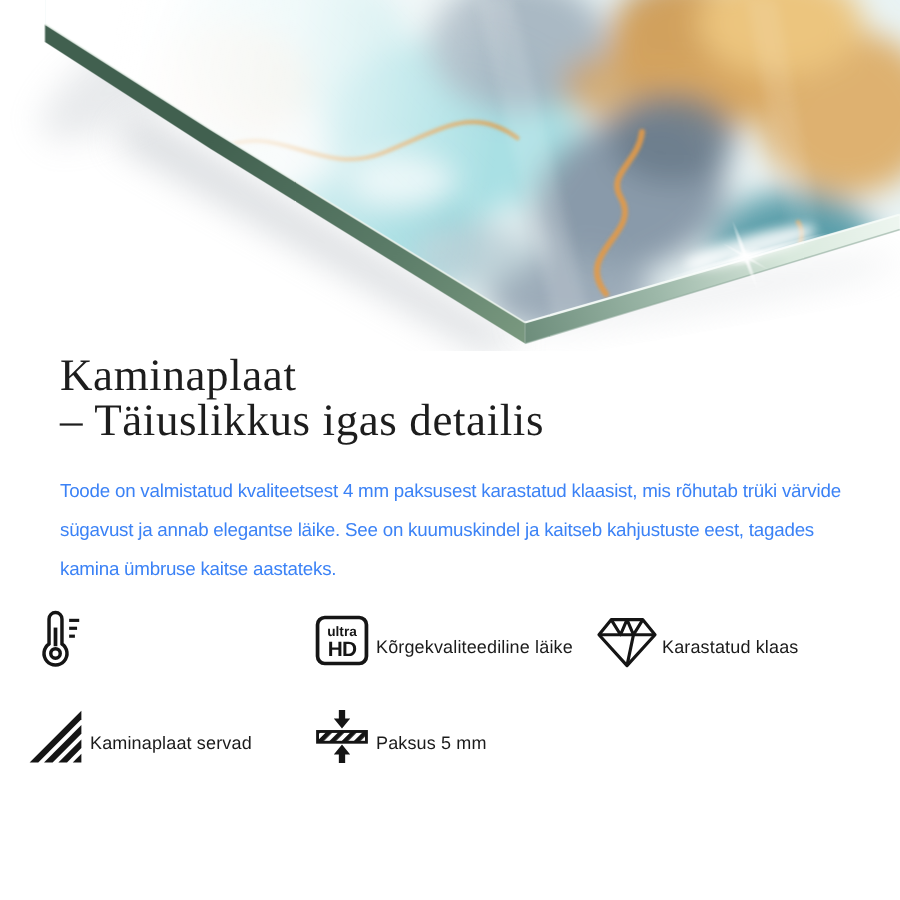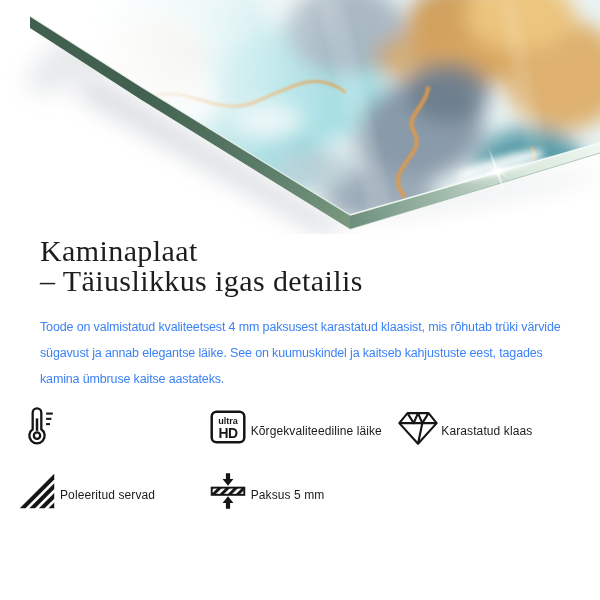--- a/index.html
+++ b/index.html
@@ -178,21 +178,21 @@
 
       <div class="feature">
         <div class="icon-box">
           <svg viewBox="0 0 48 48" fill="#151515">
             <polygon points="6,42 42,6 42,12 12,42"></polygon>
             <polygon points="16,42 42,16 42,22 22,42"></polygon>
             <polygon points="26,42 42,26 42,32 32,42"></polygon>
             <polygon points="36,42 42,36 42,42"></polygon>
           </svg>
         </div>
-        <div class="flabel">Poleeritud servad</div>
+        <div class="flabel">Kaminaplaat servad</div>
       </div>
 
       <div class="feature">
         <div class="icon-box">
           <svg viewBox="0 0 48 48">
             <defs>
               <pattern id="hatch" width="6" height="6" patternUnits="userSpaceOnUse" patternTransform="rotate(45)">
                 <rect width="6" height="6" fill="#ffffff"></rect>
                 <rect width="3.2" height="6" fill="#151515"></rect>
               </pattern>

